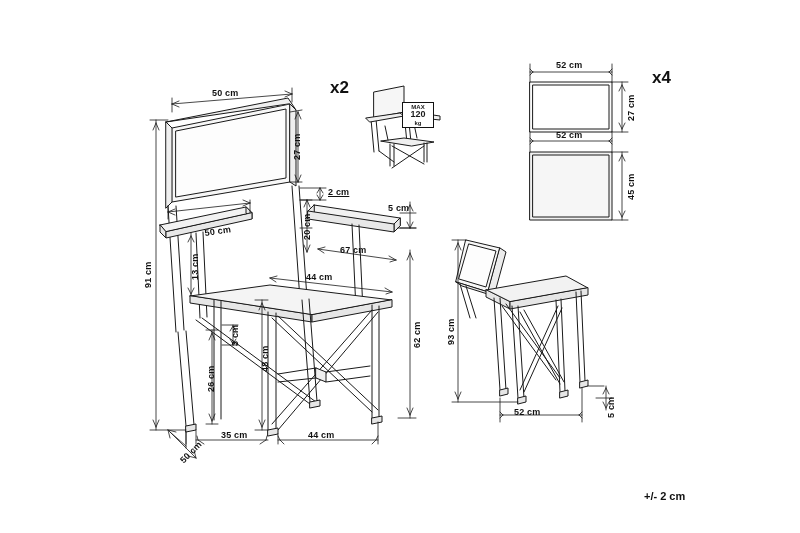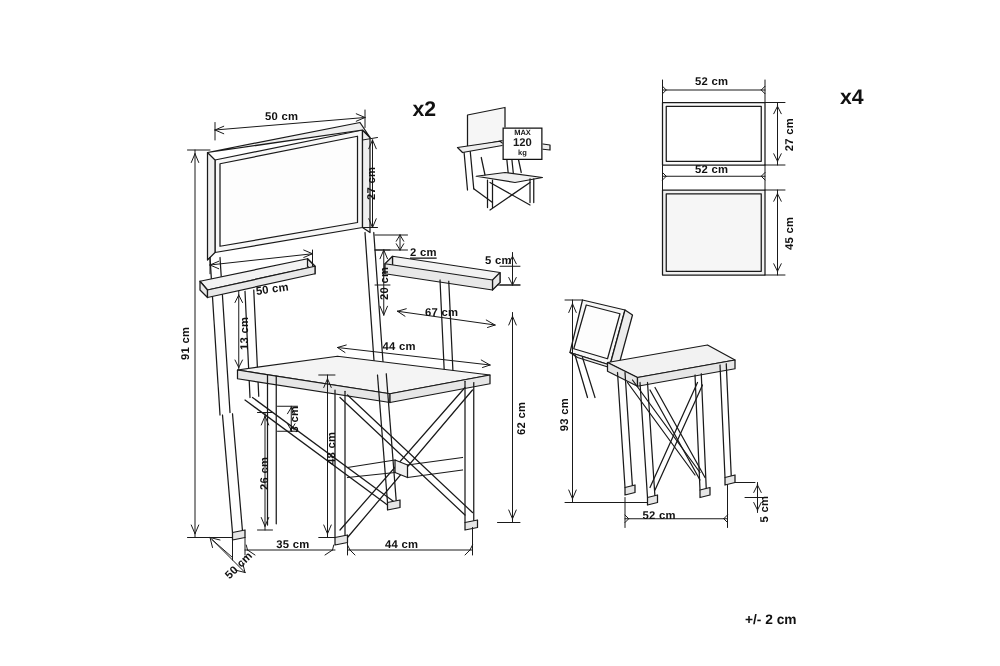--- a/index.html
+++ b/index.html
@@ -2,21 +2,21 @@
 <html><head>
 <meta charset="utf-8">
 <style>
   html,body{margin:0;padding:0;background:#ffffff;}
   body{width:800px;height:533px;font-family:"Liberation Sans",sans-serif;color:#1a1a1a;}
   #sheet{position:relative;width:800px;height:533px;overflow:hidden;background:#fff;}
   svg{position:absolute;left:0;top:0;}
   .lbl{position:absolute;font-size:9px;font-weight:bold;letter-spacing:.2px;color:#111;white-space:nowrap;}
   .lbl.rot{transform:rotate(-90deg);transform-origin:left top;}
   .qty{position:absolute;font-size:17px;font-weight:bold;color:#111;}
-  .tol{position:absolute;font-size:11px;font-weight:bold;color:#111;}
+  .tol{position:absolute;font-size:11px;font-weight:bold;color:#111;margin-left:48px;}
   .maxbox{position:absolute;border:1px solid #111;background:#fff;text-align:center;line-height:1.05;padding:1px 2px;}
   .maxbox div{font-size:6px;font-weight:bold;}
   .maxbox div.big{font-size:9px;}
 </style>
 </head>
 <body>
 
 <div id="sheet">
 
   <svg width="800" height="533" viewBox="0 0 800 533">
@@ -252,31 +252,31 @@
 
         <path d="M612,152 L628,152 M612,220 L628,220"></path>
         <path d="M622,152 L622,220"></path>
         <path d="M622,155 l-3,6 M622,155 l3,6 M622,217 l-3,-6 M622,217 l3,-6"></path>
       </g>
 
     </g>
   </svg>
 
   <div class="qty" style="left:330px;top:78px;">x2</div>
-  <div class="qty" style="left:672px;top:68px;">x4</div>
+  <div class="qty" style="left:652px;top:68px;">x4</div>
 
   <div class="maxbox" style="left:402px;top:102px;width:26px;">
     <div>MAX</div>
     <div class="big">120</div>
     <div>kg</div>
   </div>
 
   <div class="lbl" style="left:212px;top:88px;">50 cm</div>
   <div class="lbl rot" style="left:292px;top:160px;">27 cm</div>
-  <div class="lbl" style="left:328px;top:197px;text-decoration:underline;">2 cm</div>
+  <div class="lbl" style="left:328px;top:187px;text-decoration:underline;">2 cm</div>
   <div class="lbl rot" style="left:204px;top:228px;transform:rotate(-8deg);">50 cm</div>
   <div class="lbl rot" style="left:302px;top:240px;">20 cm</div>
   <div class="lbl" style="left:388px;top:203px;">5 cm</div>
   <div class="lbl" style="left:340px;top:245px;">67 cm</div>
   <div class="lbl" style="left:306px;top:272px;">44 cm</div>
   <div class="lbl rot" style="left:190px;top:280px;">13 cm</div>
   <div class="lbl rot" style="left:143px;top:288px;">91 cm</div>
   <div class="lbl rot" style="left:230px;top:346px;">3 cm</div>
   <div class="lbl rot" style="left:260px;top:372px;">48 cm</div>
   <div class="lbl rot" style="left:206px;top:392px;">26 cm</div>

